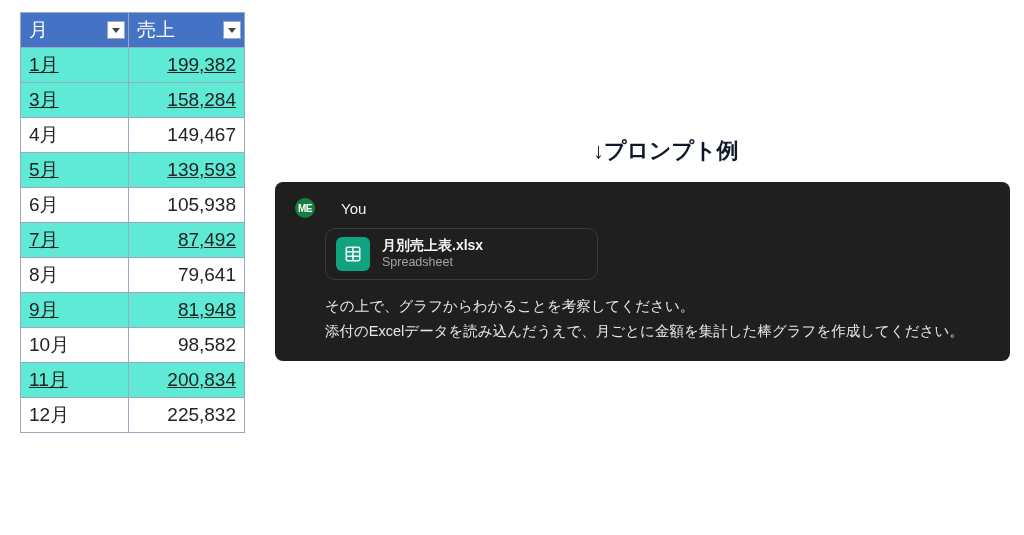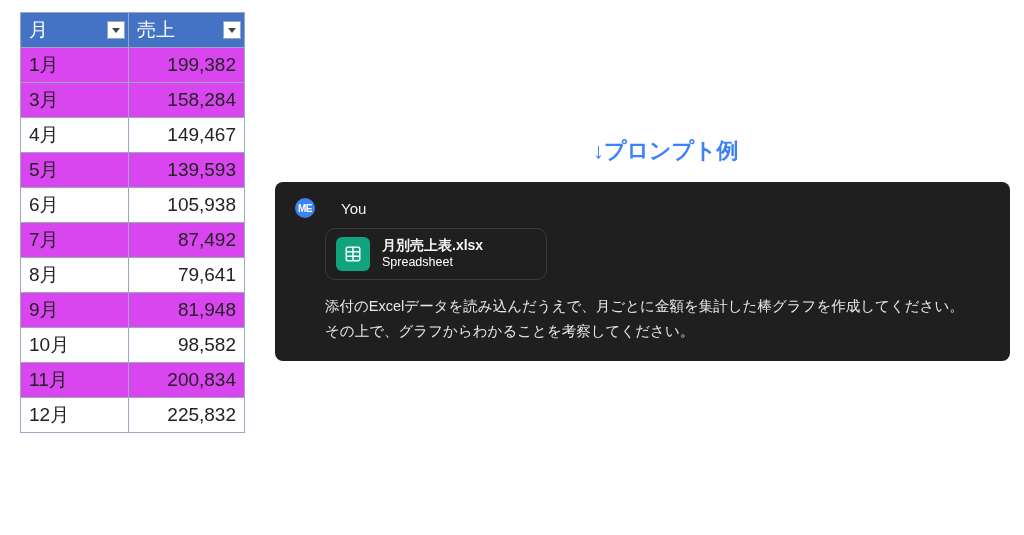--- a/index.html
+++ b/index.html
@@ -59,21 +59,21 @@
     table.excel th.col-month { width: 108px; }
     table.excel th.col-value { width: 116px; }
     table.excel td {
       border: 1px solid #9aa8c2;
       padding: 4px 8px;
       height: 34px;
       color: #222;
     }
     table.excel td.month { text-align: left; }
     table.excel td.value { text-align: right; }
-    table.excel tr.banded td { background: #d946ef; }
+    table.excel tr.banded td { background: #5eead4; text-decoration: underline; }
     table.excel tr.plain td { background: #ffffff; }
 
     
     .rightpane {
       flex: 1;
       position: relative;
     }
     .label-data {
       position: absolute;
       top: 52px;
@@ -81,21 +81,21 @@
       font-size: 22px;
       font-weight: 700;
       color: #333;
     }
     .label-prompt {
       position: absolute;
       top: 124px;
       left: 318px;
       font-size: 22px;
       font-weight: 700;
-      color: #3b82f6;
+      color: #0f172a;
     }
 
     
     .chat-card {
       position: absolute;
       top: 170px;
       left: 0;
       right: -6px;
       background: #1f1f1f;
       border-radius: 8px;
@@ -105,21 +105,21 @@
     .chat-head {
       display: flex;
       align-items: center;
       gap: 10px;
       margin-bottom: 10px;
     }
     .avatar {
       width: 20px;
       height: 20px;
       border-radius: 50%;
-      background: #3b82f6;
+      background: #15803d;
       color: #ffffff;
       font-size: 10px;
       font-weight: 600;
       display: inline-flex;
       align-items: center;
       justify-content: center;
       letter-spacing: -0.5px;
     }
     .you {
       font-size: 15px;
@@ -127,42 +127,42 @@
       color: #f2f2f2;
       margin-left: 16px;
     }
     .attachment {
       margin-left: 30px;
       display: inline-flex;
       align-items: center;
       gap: 12px;
       border: 1px solid #3a3a3a;
       border-radius: 10px;
-      padding: 8px 63px 8px 10px;
+      padding: 8px 114px 8px 10px;
       margin-bottom: 14px;
     }
     .file-icon {
       width: 34px;
       height: 34px;
       border-radius: 6px;
       background: #10A37F;
       display: inline-flex;
       align-items: center;
       justify-content: center;
     }
     .file-icon svg { width: 18px; height: 18px; }
     .file-meta .fname {
       font-size: 14px;
       font-weight: 600;
       color: #f5f5f5;
       line-height: 1.25;
     }
     .file-meta .ftype {
       font-size: 12.5px;
-      color: #ffffff;
+      color: #a3a3a3;
       line-height: 1.25;
     }
     .prompt-text {
       margin-left: 30px;
       font-size: 14.5px;
       line-height: 1.7;
       color: #e8e8e8;
     }
   </style>
 </head>
@@ -257,18 +257,18 @@
             <line x1="3" y1="15" x2="21" y2="15"></line>
             <line x1="12" y1="3" x2="12" y2="21"></line>
           </svg>
         </span>
         <span class="file-meta">
           <div class="fname">月別売上表.xlsx</div>
           <div class="ftype">Spreadsheet</div>
         </span>
       </div>
       <div class="prompt-text">
+        <div>その上で、グラフからわかることを考察してください。</div>
         <div>添付のExcelデータを読み込んだうえで、月ごとに金額を集計した棒グラフを作成してください。</div>
-        <div>その上で、グラフからわかることを考察してください。</div>
       </div>
     </div>
   </div>
 </div>
 
 </body></html>

